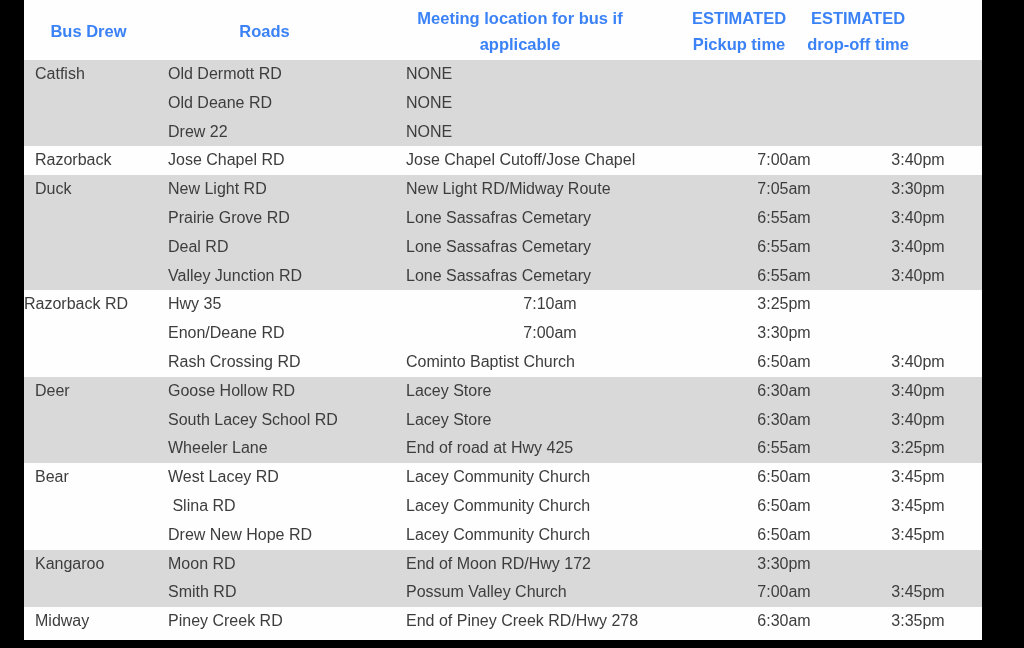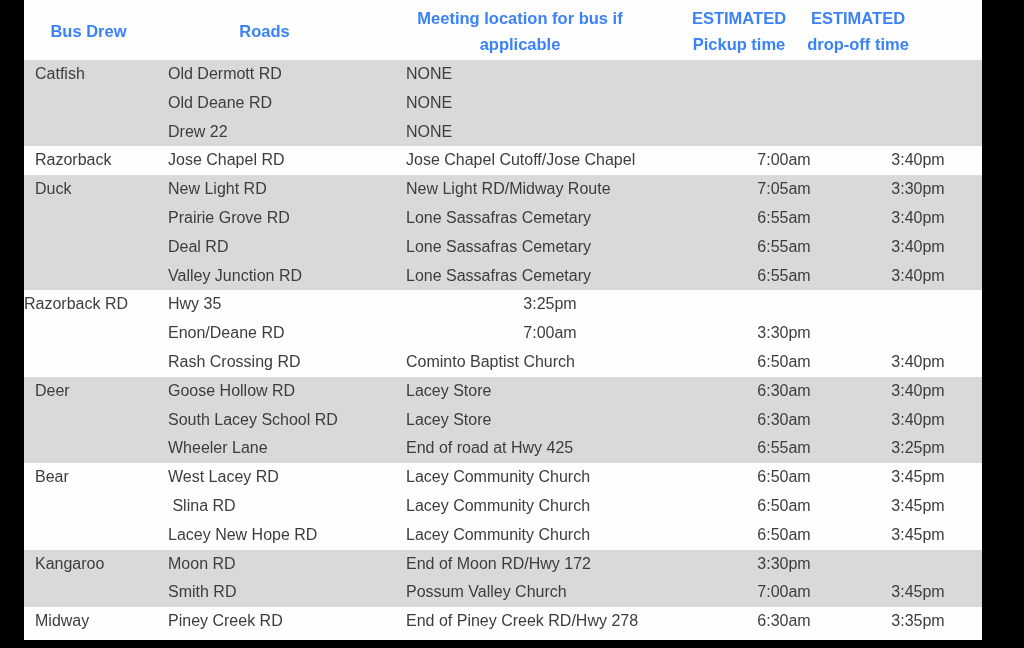--- a/index.html
+++ b/index.html
@@ -143,20 +143,21 @@
         <div class="cell c1"></div>
         <div class="cell c2">Valley Junction RD</div>
         <div class="cell c3">Lone Sassafras Cemetary</div>
         <div class="cell c4">6:55am</div>
         <div class="cell c5">3:40pm</div>
         <div class="cell c6"></div>
       </div>
       <div class="grid-row row">
         <div class="cell c2">Razorback RD</div>
         <div class="cell c3">Hwy 35</div>
+        <div class="cell c4">7:10am</div>
         <div class="cell c5">3:25pm</div>
         <div class="cell c6"></div>
       </div>
       <div class="grid-row row">
         <div class="cell c1"></div>
         <div class="cell c2">Enon/Deane RD</div>
         <div class="cell c4">7:00am</div>
         <div class="cell c5">3:30pm</div>
         <div class="cell c6"></div>
       </div>
@@ -203,21 +204,21 @@
       <div class="grid-row row">
         <div class="cell c1"></div>
         <div class="cell c2"> Slina RD</div>
         <div class="cell c3">Lacey Community Church</div>
         <div class="cell c4">6:50am</div>
         <div class="cell c5">3:45pm</div>
         <div class="cell c6"></div>
       </div>
       <div class="grid-row row">
         <div class="cell c1"></div>
-        <div class="cell c2">Lacey New Hope RD</div>
+        <div class="cell c2">Drew New Hope RD</div>
         <div class="cell c3">Lacey Community Church</div>
         <div class="cell c4">6:50am</div>
         <div class="cell c5">3:45pm</div>
         <div class="cell c6"></div>
       </div>
       <div class="grid-row row shaded">
         <div class="cell c1">Kangaroo</div>
         <div class="cell c2">Moon RD</div>
         <div class="cell c3">End of Moon RD/Hwy 172</div>
         <div class="cell c5">3:30pm</div>

